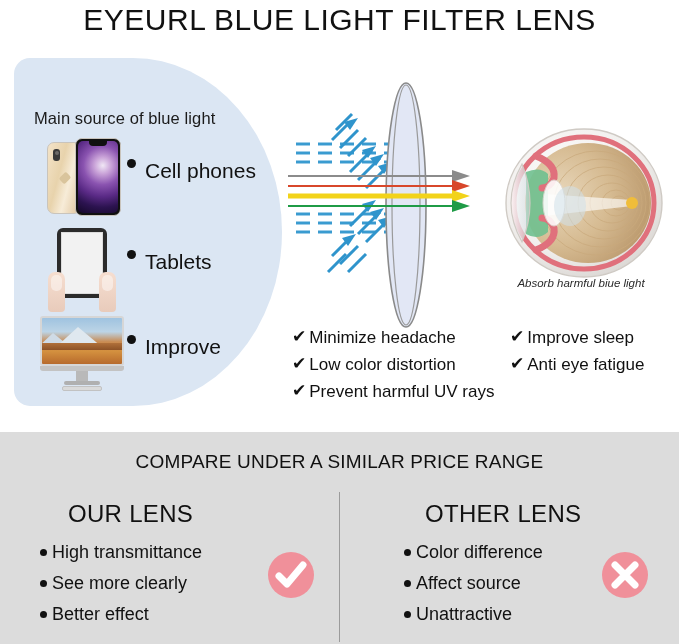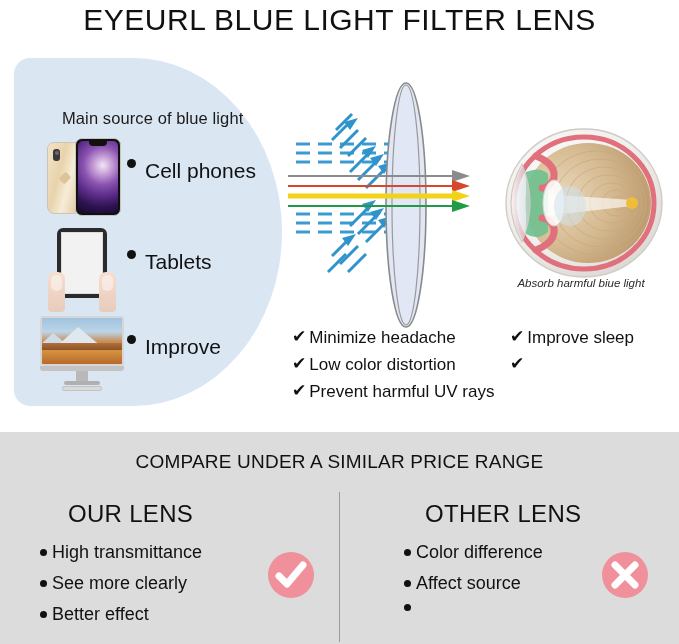--- a/index.html
+++ b/index.html
@@ -14,21 +14,21 @@
 
   
   #top-section{position:absolute;left:0;top:40px;width:679px;height:392px;background:#fff;}
 
   
   #blue-blob{position:absolute;left:14px;top:18px;width:268px;height:348px;
              background:#dbe6f3;
              border-radius:16px 150px 150px 16px/16px 175px 175px 16px;}
 
   #blob-heading{position:absolute;left:34px;top:69px;width:240px;
-                font-size:16.5px;color:#1b1b1b;letter-spacing:.1px;margin-left:28px;}
+                font-size:16.5px;color:#1b1b1b;letter-spacing:.1px;}
 
   
   .device-row{position:absolute;display:flex;align-items:center;}
   .bullet-label{display:flex;align-items:flex-start;font-size:21px;color:#111;}
   .bullet-dot{width:9px;height:9px;border-radius:50%;background:#111;
               margin-right:9px;flex:none;}
 
   
   #phones{position:absolute;left:47px;top:98px;width:74px;height:78px;}
   .phone{position:absolute;border-radius:7px;overflow:hidden;
@@ -336,20 +336,21 @@
     <div class="benefit bcol-left" style="top:54px;">
       <span class="bcheck">✔</span>
       <span>Prevent harmful UV rays</span>
     </div>
     <div class="benefit bcol-right" style="top:0px;">
       <span class="bcheck">✔</span>
       <span>Improve sleep</span>
     </div>
     <div class="benefit bcol-right" style="top:27px;">
       <span class="bcheck">✔</span>
+      <span>Anti eye fatigue</span>
     </div>
   </div>
 </div>
 
 <div id="compare">
   <div id="compare-title">COMPARE UNDER A SIMILAR PRICE RANGE</div>
   <div id="divider"></div>
 
   <div class="col-head" id="our-head">OUR LENS</div>
   <div class="col-head" id="other-head">OTHER LENS</div>
@@ -370,20 +371,21 @@
   <div class="cmp-item" style="left:404px;top:110px;">
     <span class="cmp-dot"></span>
     <span>Color difference</span>
   </div>
   <div class="cmp-item" style="left:404px;top:141px;">
     <span class="cmp-dot"></span>
     <span>Affect source</span>
   </div>
   <div class="cmp-item" style="left:404px;top:172px;">
     <span class="cmp-dot"></span>
+    <span>Unattractive</span>
   </div>
 
   <div class="badge" id="badge-check">
     <svg width="46" height="46" viewBox="0 0 46 46">
       <path d="M11,24 L19,32 L35,13" fill="none" stroke="#ffffff" stroke-width="7" stroke-linecap="round" stroke-linejoin="round"></path>
     </svg>
   </div>
   <div class="badge" id="badge-cross">
     <svg width="46" height="46" viewBox="0 0 46 46">
       <path d="M13,13 L33,33 M33,13 L13,33" fill="none" stroke="#ffffff" stroke-width="7" stroke-linecap="round"></path>

